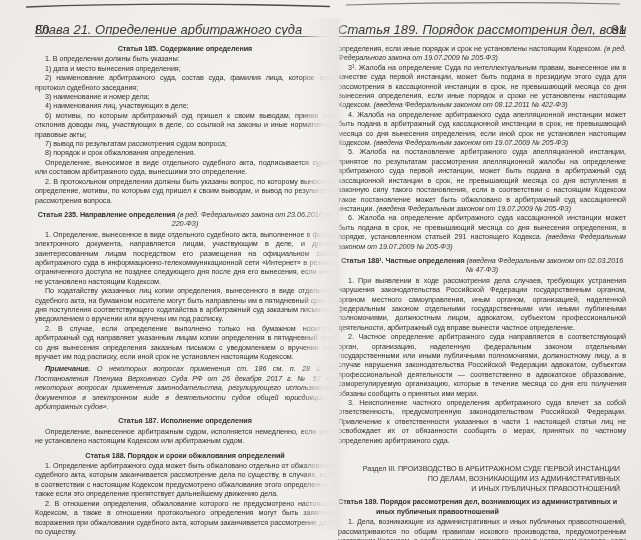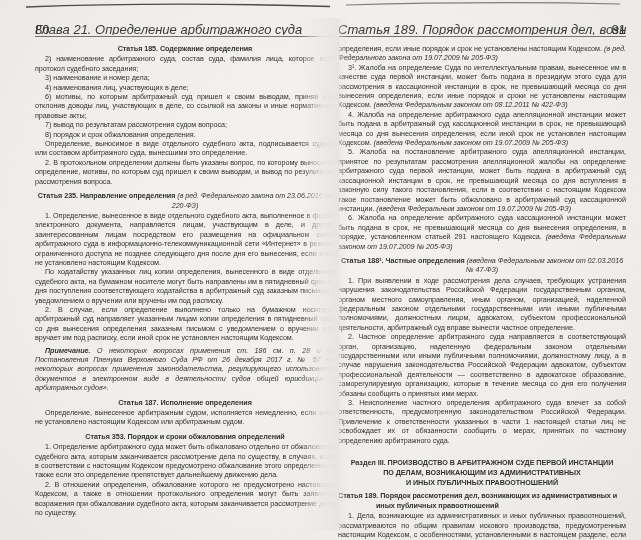--- a/index.html
+++ b/index.html
@@ -18,21 +18,21 @@
   .rule{border-bottom:1px solid #72726e;margin-top:1px;margin-bottom:7px;}
   .content{font-size:7.2px;line-height:9.4px;color:#32322f;text-align:justify;letter-spacing:-0.05px;}
   .blk{margin:0;}
   .p{text-indent:10px;}
   .pc{text-indent:0;}
   .article{font-weight:bold;margin:5px 0 1px;text-align:center;}
   .article .amend{font-weight:normal;font-style:italic;}
   .p .amend,.pc .amend{font-style:italic;}
   .note{font-style:italic;text-indent:10px;margin:3px 0;}
   .note .lead{font-weight:bold;}
-  .section{font-weight:bold;text-align:center;white-space:pre-line;margin:13px 6px 3px;text-indent:0;line-height:9.8px;}
+  .section{font-weight:normal;text-align:right;white-space:pre-line;margin:19px 6px 3px;text-indent:0;line-height:9.8px;}
   .chapter{font-weight:bold;text-align:center;white-space:pre-line;margin:2px 6px 3px;text-indent:0;line-height:9.8px;}
   .hang{font-weight:bold;padding-left:38px;text-indent:-38px;margin:4px 0 1px;text-align:left;}
   .gutter-fade{position:absolute;left:301px;top:18px;width:38px;height:512px;pointer-events:none;
     background:linear-gradient(to right, rgba(239,238,234,0) 0%, rgba(235,234,230,0.9) 55%, rgba(230,229,225,1) 100%);}
   .right-edge-fade{position:absolute;left:338px;top:18px;width:10px;height:512px;pointer-events:none;
     background:linear-gradient(to right, rgba(228,227,223,0.55), rgba(228,227,223,0));}
 </style>
 </head>
 <body>
 
@@ -43,36 +43,38 @@
   </svg>
 
   <div class="page page-left">
     <div class="pg-header">
       <span class="pg-num">80</span>
       <span class="pg-title">Глава 21. Определение арбитражного суда</span>
     </div>
     <div class="rule"></div>
     <div class="content" id="left-content">
         <div class="blk article"><span class="lbl">Статья 185. Содержание определения</span></div>
+        <div class="blk p"><span>1. В определении должны быть указаны:</span></div>
+        <div class="blk p"><span>1) дата и место вынесения определения;</span></div>
         <div class="blk p"><span>2) наименование арбитражного суда, состав суда, фамилия лица, которое вело протокол судебного заседания;</span></div>
         <div class="blk p"><span>3) наименование и номер дела;</span></div>
         <div class="blk p"><span>4) наименования лиц, участвующих в деле;</span></div>
         <div class="blk p"><span>6) мотивы, по которым арбитражный суд пришел к своим выводам, приняв или отклонив доводы лиц, участвующих в деле, со ссылкой на законы и иные нормативные правовые акты;</span></div>
         <div class="blk p"><span>7) вывод по результатам рассмотрения судом вопроса;</span></div>
         <div class="blk p"><span>8) порядок и срок обжалования определения.</span></div>
         <div class="blk p"><span>Определение, выносимое в виде отдельного судебного акта, подписывается судьей или составом арбитражного суда, вынесшими это определение.</span></div>
         <div class="blk p"><span>2. В протокольном определении должны быть указаны вопрос, по которому выносится определение, мотивы, по которым суд пришел к своим выводам, и вывод по результатам рассмотрения вопроса.</span></div>
         <div class="blk article"><span class="lbl">Статья 235. Направление определения</span> <span class="amend">(в ред. Федерального закона от 23.06.2016 № 220-ФЗ)</span></div>
         <div class="blk p"><span>1. Определение, вынесенное в виде отдельного судебного акта, выполненное в форме электронного документа, направляется лицам, участвующим в деле, и другим заинтересованным лицам посредством его размещения на официальном сайте арбитражного суда в информационно-телекоммуникационной сети «Интернет» в режиме ограниченного доступа не позднее следующего дня после дня его вынесения, если иное не установлено настоящим Кодексом.</span></div>
         <div class="blk p"><span>По ходатайству указанных лиц копии определения, вынесенного в виде отдельного судебного акта, на бумажном носителе могут быть направлены им в пятидневный срок со дня поступления соответствующего ходатайства в арбитражный суд заказным письмом с уведомлением о вручении или вручены им под расписку.</span></div>
         <div class="blk p"><span>2. В случае, если определение выполнено только на бумажном носителе, арбитражный суд направляет указанным лицам копии определения в пятидневный срок со дня вынесения определения заказным письмом с уведомлением о вручении или вручает им под расписку, если иной срок не установлен настоящим Кодексом.</span></div>
         <div class="blk note"><span class="lead">Примечание.</span> <span>О некоторых вопросах применения ст. 186 см. п. 28 и 31 Постановления Пленума Верховного Суда РФ от 26 декабря 2017 г. № 57 «О некоторых вопросах применения законодательства, регулирующего использование документов в электронном виде в деятельности судов общей юрисдикции и арбитражных судов».</span></div>
         <div class="blk article"><span class="lbl">Статья 187. Исполнение определения</span></div>
         <div class="blk p"><span>Определение, вынесенное арбитражным судом, исполняется немедленно, если иное не установлено настоящим Кодексом или арбитражным судом.</span></div>
-        <div class="blk article"><span class="lbl">Статья 353. Порядок и сроки обжалования определений</span></div>
+        <div class="blk article"><span class="lbl">Статья 188. Порядок и сроки обжалования определений</span></div>
         <div class="blk p"><span>1. Определение арбитражного суда может быть обжаловано отдельно от обжалования судебного акта, которым заканчивается рассмотрение дела по существу, в случаях, если в соответствии с настоящим Кодексом предусмотрено обжалование этого определения, а также если это определение препятствует дальнейшему движению дела.</span></div>
         <div class="blk p"><span>2. В отношении определения, обжалование которого не предусмотрено настоящим Кодексом, а также в отношении протокольного определения могут быть заявлены возражения при обжаловании судебного акта, которым заканчивается рассмотрение дела по существу.</span></div>
       </div>
   </div>
 
   <div class="page page-right">
     <div class="pg-header">
       <span class="pg-title" style="padding-right:18px;">Статья 189. Порядок рассмотрения дел, возникающих из административных...</span>
       <span class="pg-num">81</span>
     </div>

